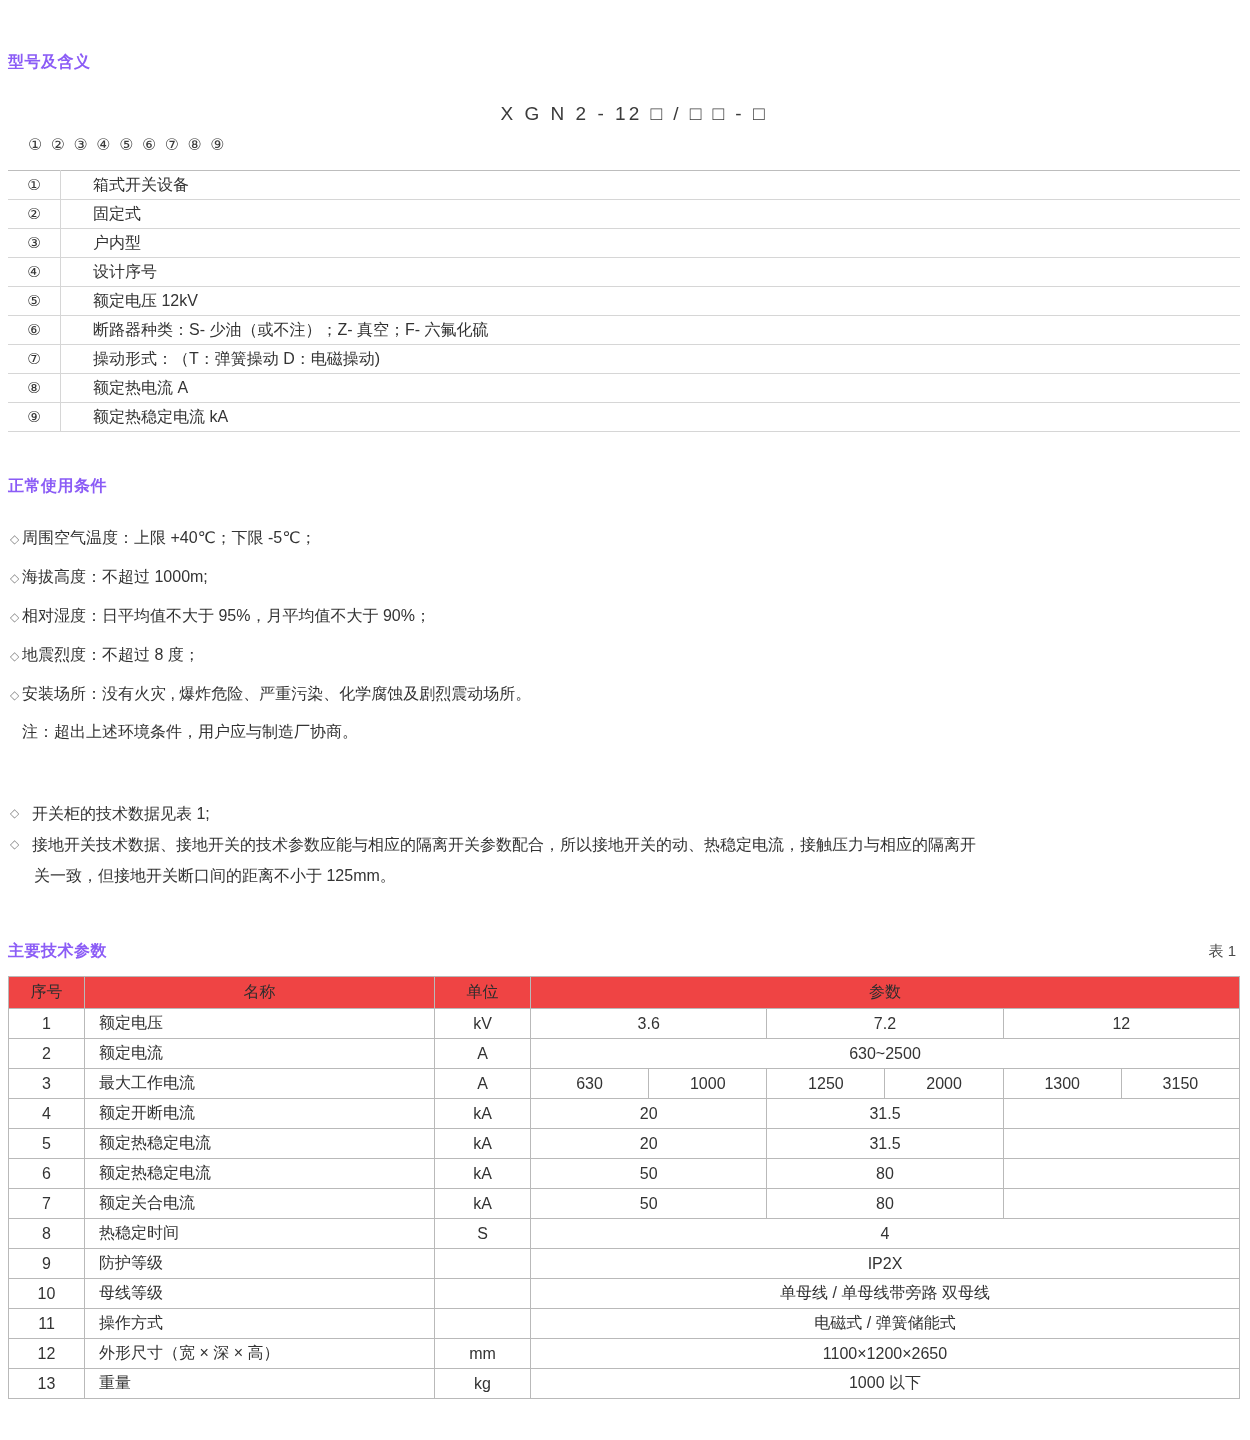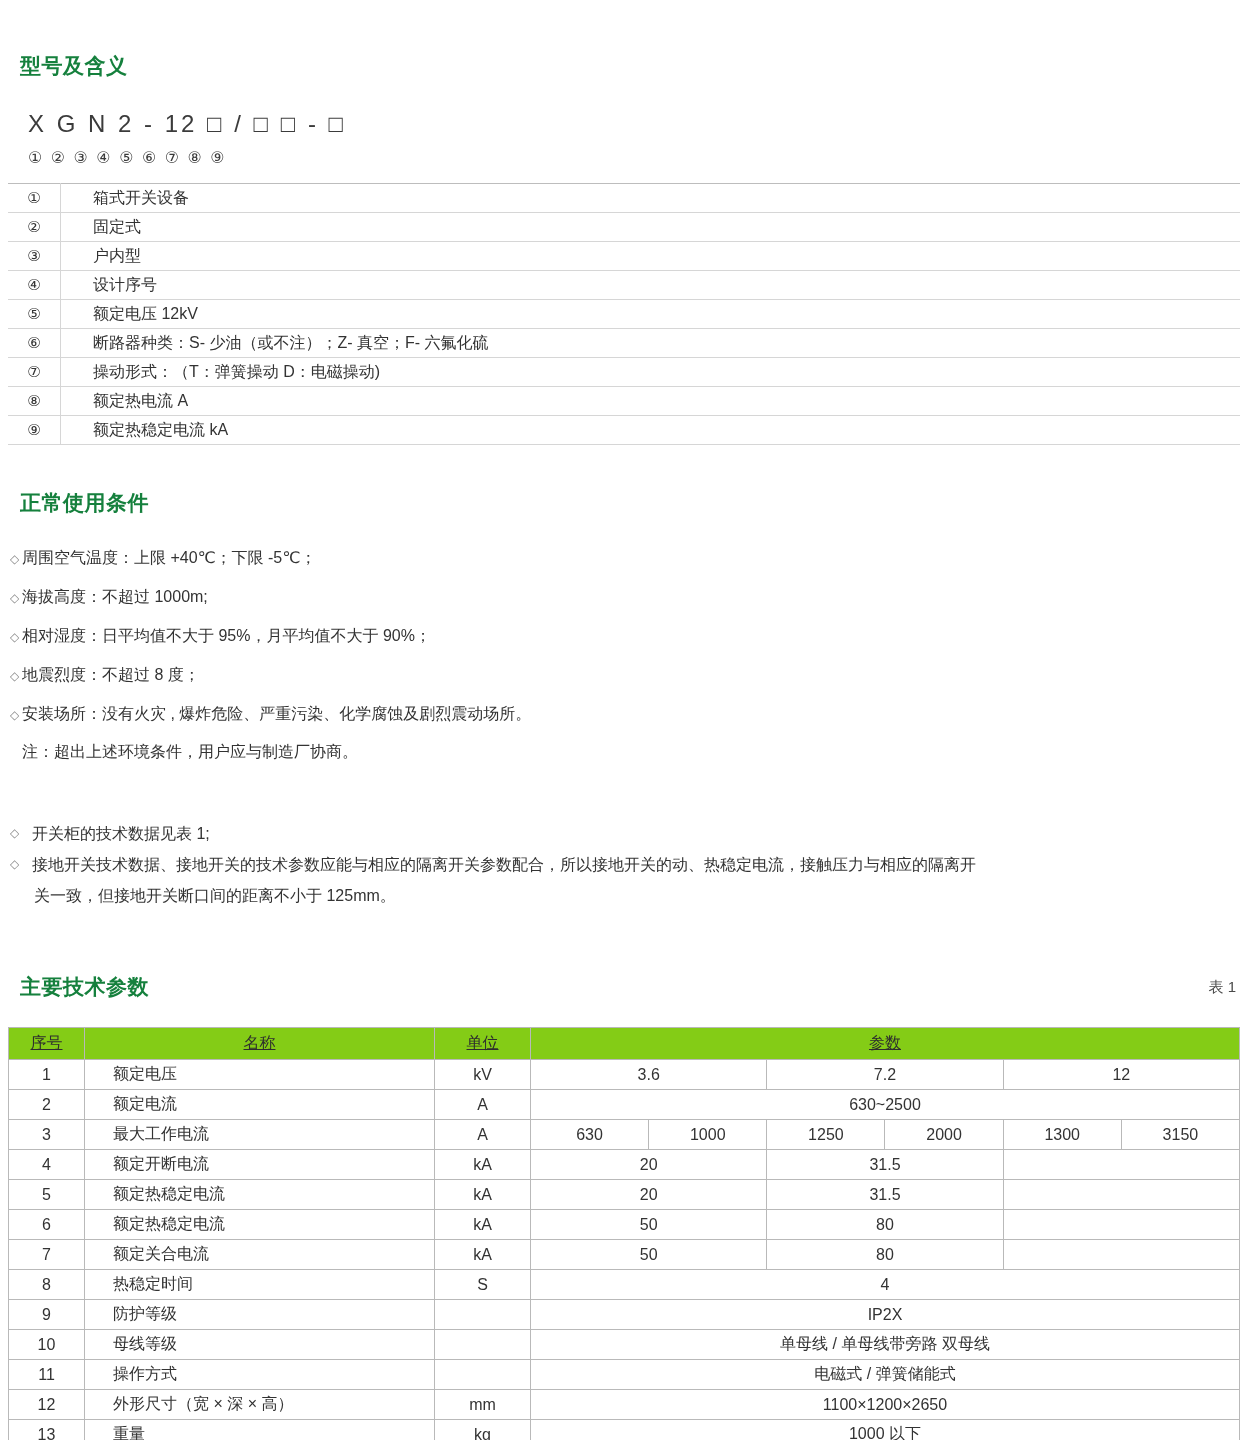--- a/index.html
+++ b/index.html
@@ -16,35 +16,36 @@
     overflow: hidden;
   }
   .page {
     position: relative;
     width: 1250px;
     height: 1440px;
     box-sizing: border-box;
     padding: 0 10px 0 8px;
   }
   h2.section-title {
-    font-size: 21px;
+    font-size: 16px;
     font-weight: bold;
-    margin: 12px;
+    margin: 0;
     letter-spacing: 0.5px;
-    color: #15803d;
+    color: #8b5cf6;
   }
 
   
   .model-block { margin-top: 52px; }
   .model-code {
-    font-size: 24px;
+    font-size: 19px;
     color: #3b3b3b;
     letter-spacing: 3px;
     margin: 30px 0 0 20px;
     font-family: "Liberation Sans", sans-serif;
+    text-align: center;
   }
   .model-nums {
     font-size: 16px;
     color: #3b3b3b;
     margin: 10px 0 0 20px;
     letter-spacing: 2px;
   }
 
   
   table.legend {
@@ -129,29 +130,28 @@
     table-layout: fixed;
   }
   table.params th, table.params td {
     border: 1px solid #b9b9b9;
     text-align: center;
     height: 29px;
     padding: 0;
     font-weight: normal;
   }
   table.params thead th {
-    background: #84cc16;
+    background: #ef4444;
     color: #2e2e2e;
     font-size: 16px;
     height: 31px;
-    text-decoration: underline;
   }
   table.params td.name {
     text-align: left;
-    padding-left: 28px;
+    padding-left: 14px;
   }
   .c-no { width: 76px; }
   .c-name { width: 350px; }
   .c-unit { width: 96px; }
 </style>
 </head>
 <body>
 
 <div class="page">
 

